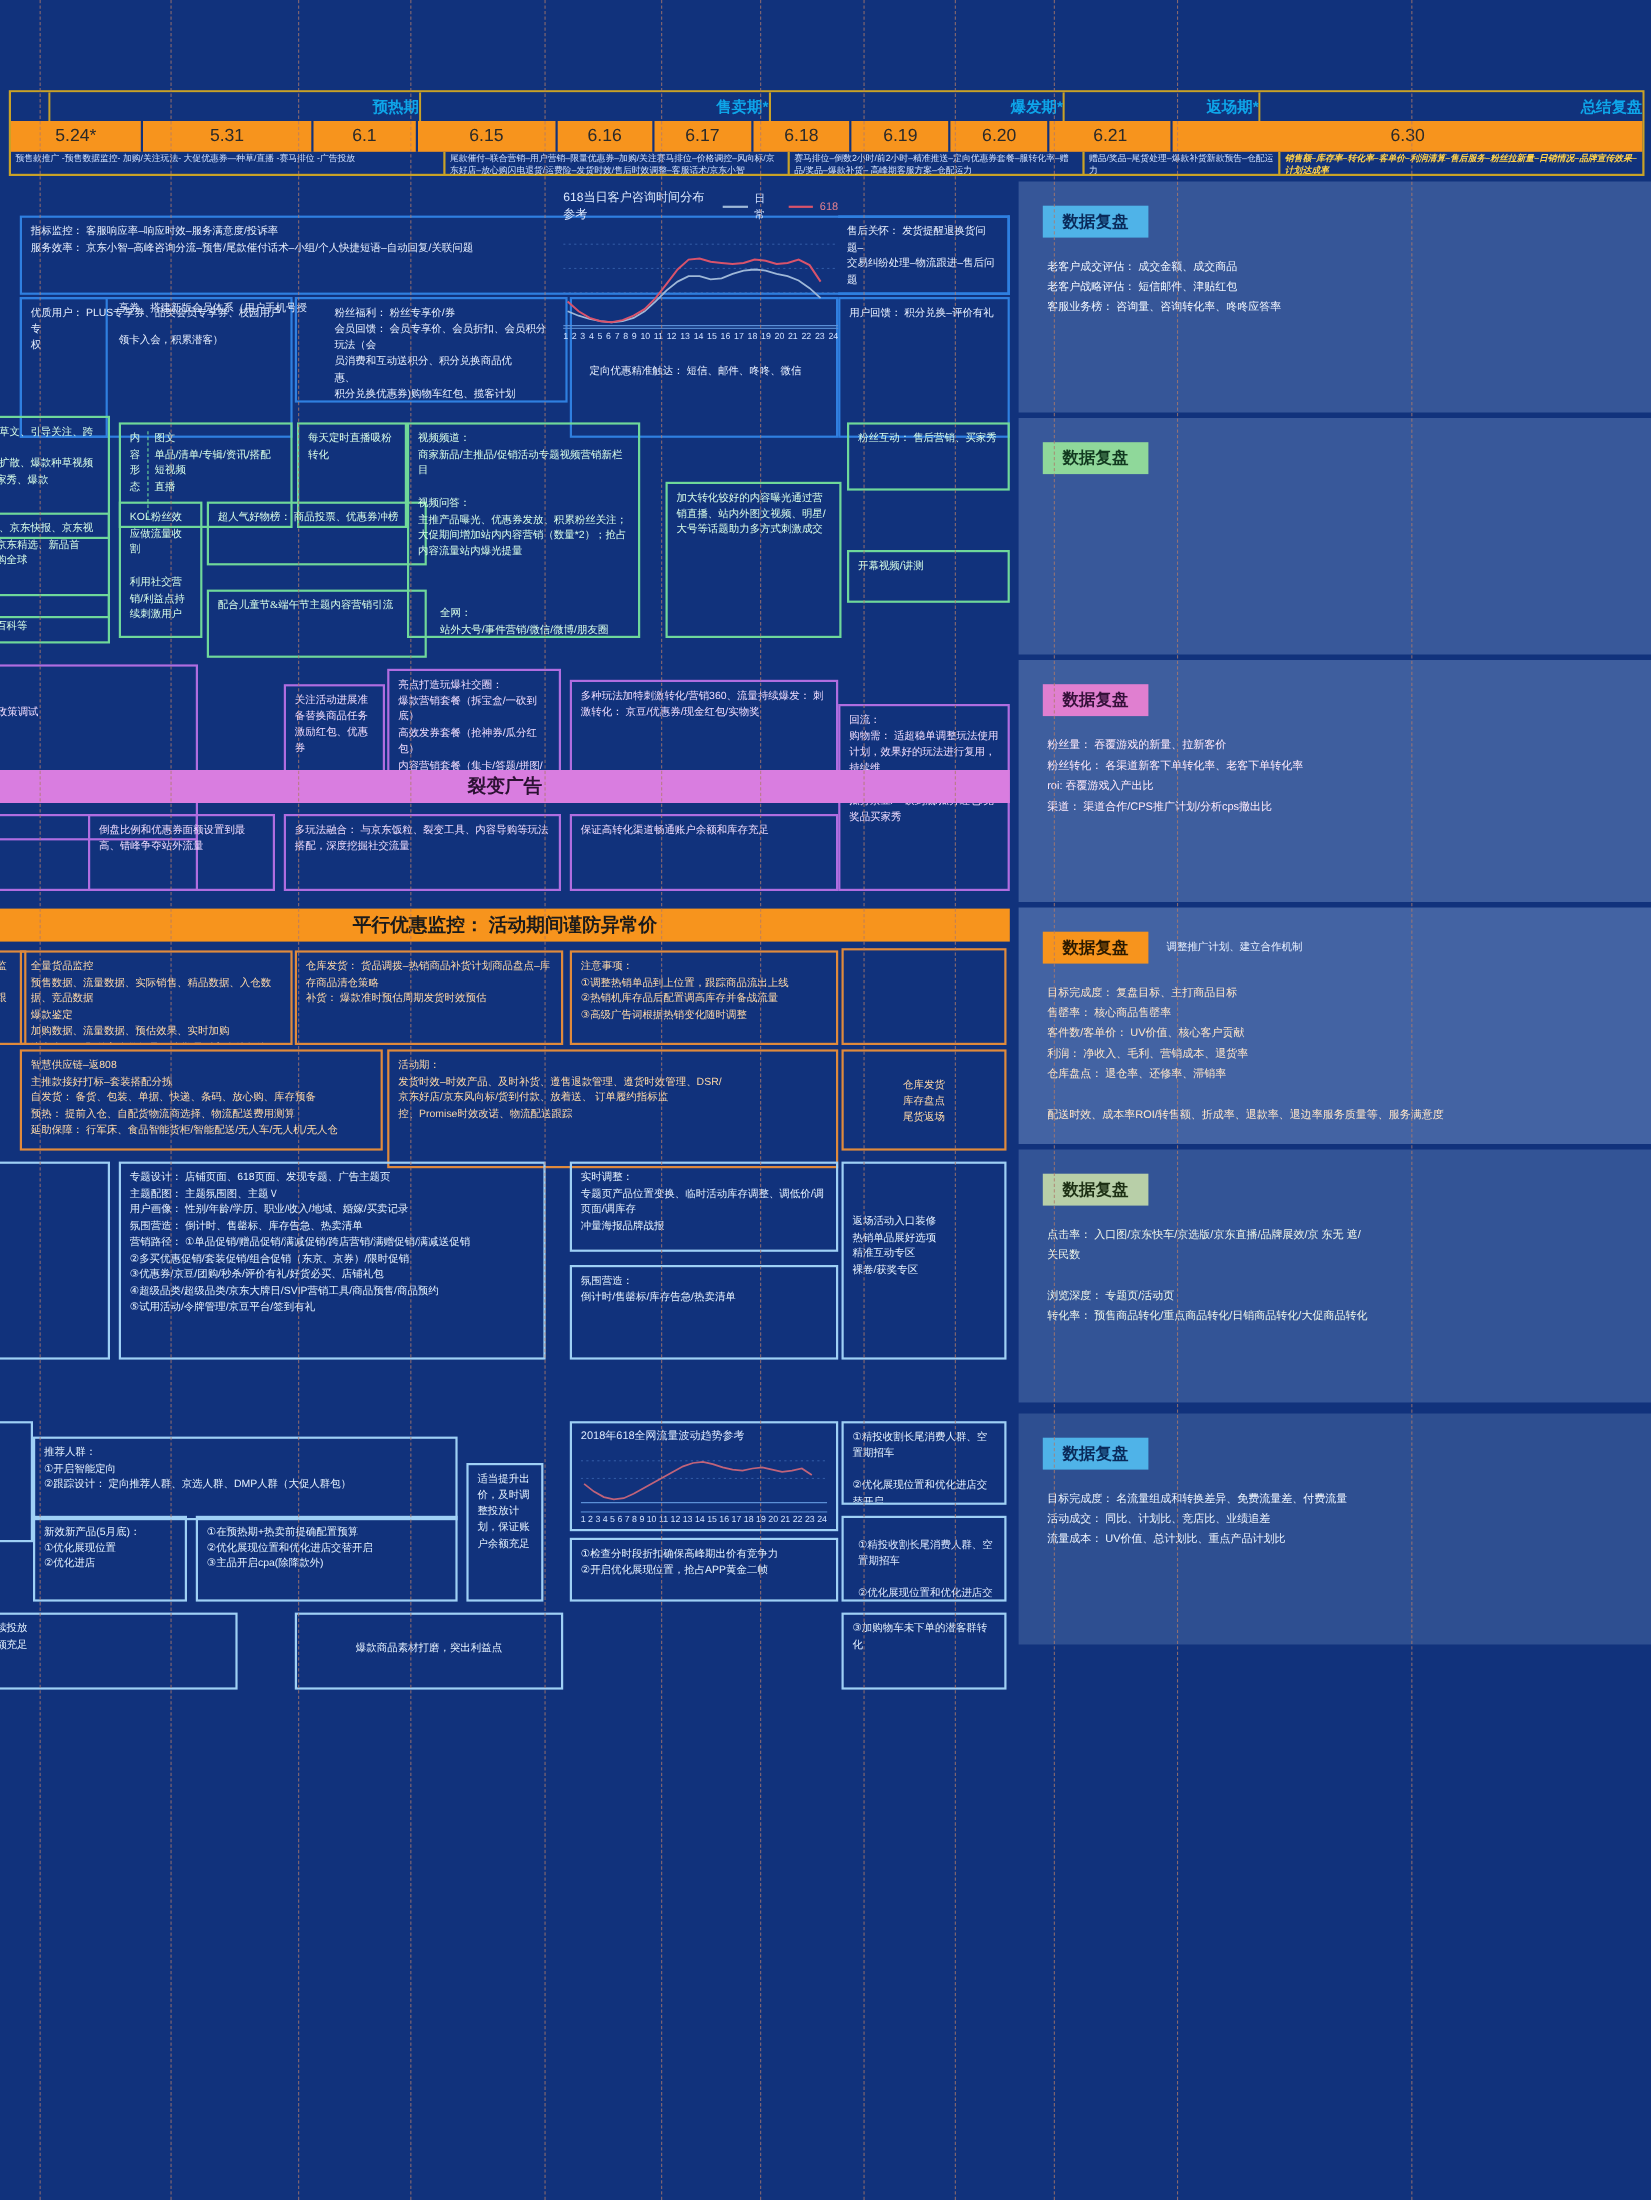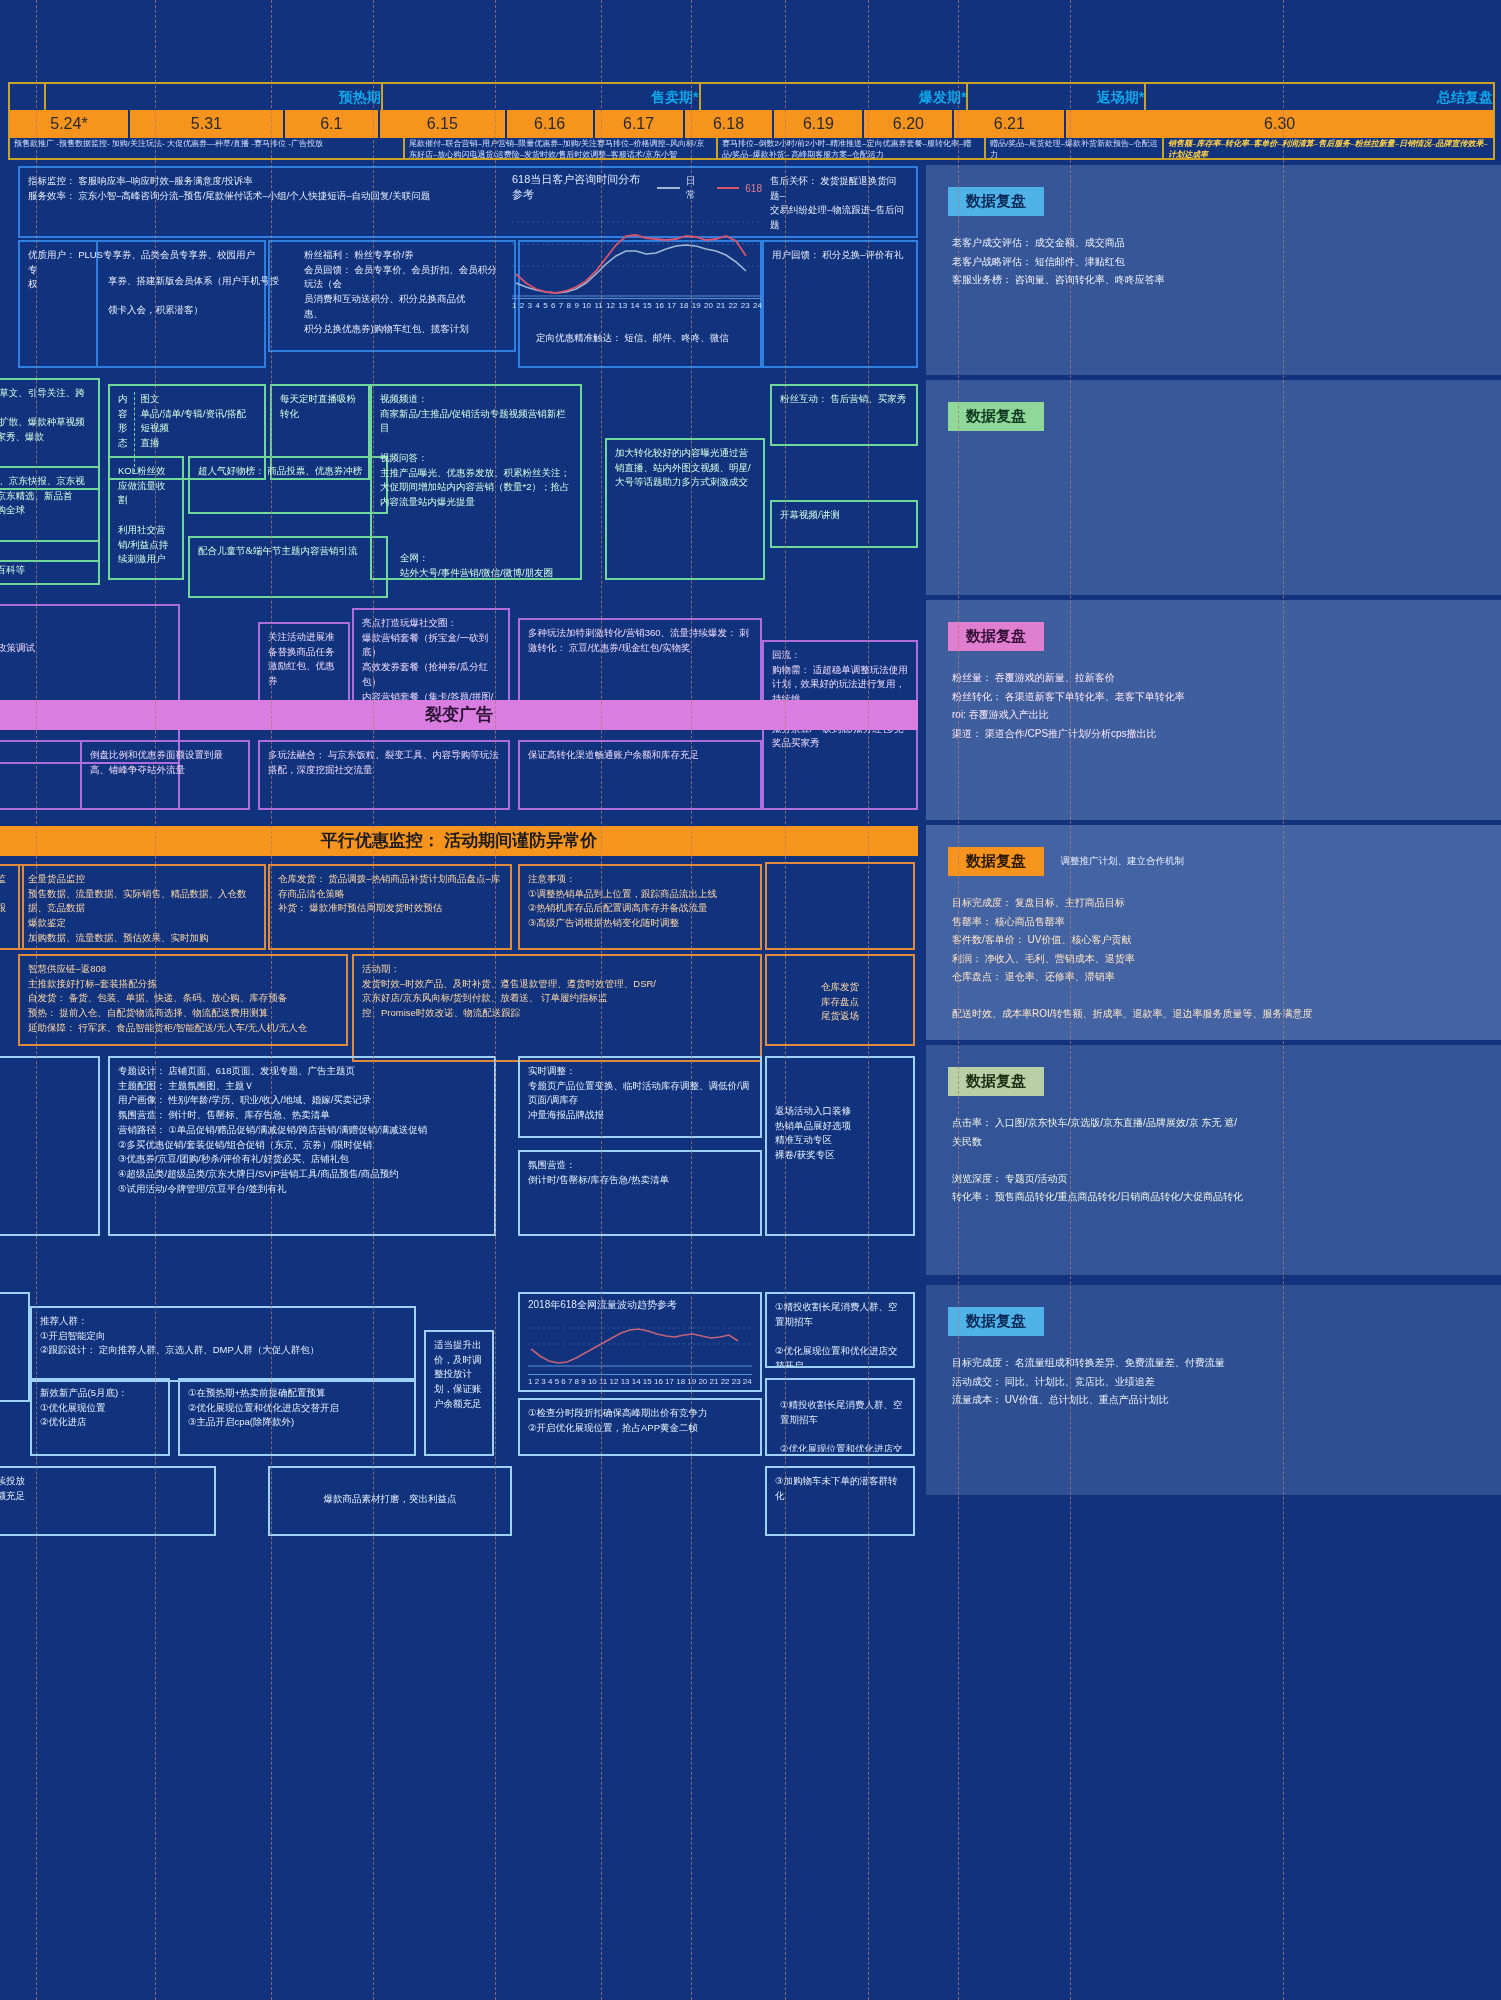--- a/index.html
+++ b/index.html
@@ -81,21 +81,21 @@
   .box {
     position: absolute;
     padding: 6px 8px;
     font-size: 9.5px;
     line-height: 1.55;
     color: #e8f0ff;
     white-space: pre-line;
     overflow: hidden;
     z-index: 10;
   }
-  .box.blue   { border: 2px solid #2f7fe0; }
+  .box.blue   { border: 2px solid #2f7fe0; margin-top: 30px; }
   .box.green  { border: 2px solid #6fd89a; color:#d8ffe8; }
   .box.purple { border: 2px solid #b06de0; color:#f0dcff; }
   .box.orange { border: 2px solid #e08a3c; color:#ffd9a8; }
   .box.lblue  { border: 2px solid #9fd0f5; color:#e5f2ff; }
   .box.plain  { border: none; }
 
   
   .banner {
     position: absolute;
     text-align: center;
@@ -274,21 +274,21 @@
     </div>
   </div>
 
   <div class="box blue" style="left:18px; top:240px; width:80px; height:128px;"></div>
   <div class="box blue" style="left:18px; top:240px; width:248px; height:128px;">优质用户： PLUS专享券、品类会员专享券、校园用户专
 权</div>
   <div class="box plain" style="left:100px; top:268px; width:400px; height:96px; font-size:9.5px;">享券、搭建新版会员体系（用户手机号授
 
 领卡入会，积累潜客）</div>
 
-  <div class="box blue" style="left:268px; top:240px; width:248px; height:112px;padding-left:34px;">粉丝福利： 粉丝专享价/券
+  <div class="box blue" style="left:268px; top:240px; width:248px; height:96px;padding-left:34px;">粉丝福利： 粉丝专享价/券
 会员回馈： 会员专享价、会员折扣、会员积分玩法（会
 员消费和互动送积分、积分兑换商品优
 惠、
 积分兑换优惠券)购物车红包、揽客计划</div>
   <div class="box blue" style="left:518px; top:240px; width:244px; height:128px;"></div>
   <div class="box plain" style="left:528px; top:325px; width:230px; height:30px;">定向优惠精准触达： 短信、邮件、咚咚、微信</div>
   <div class="box blue" style="left:762px; top:240px; width:156px; height:128px;">用户回馈： 积分兑换–评价有礼</div>
 
   <div class="box green" style="left:-80px; top:378px; width:180px; height:112px;">引导： 预售款种草文、引导关注、跨店清单换粉
 助力： 活动攻略扩散、爆款种草视频和图文、爆款买家秀、爆款</div>

